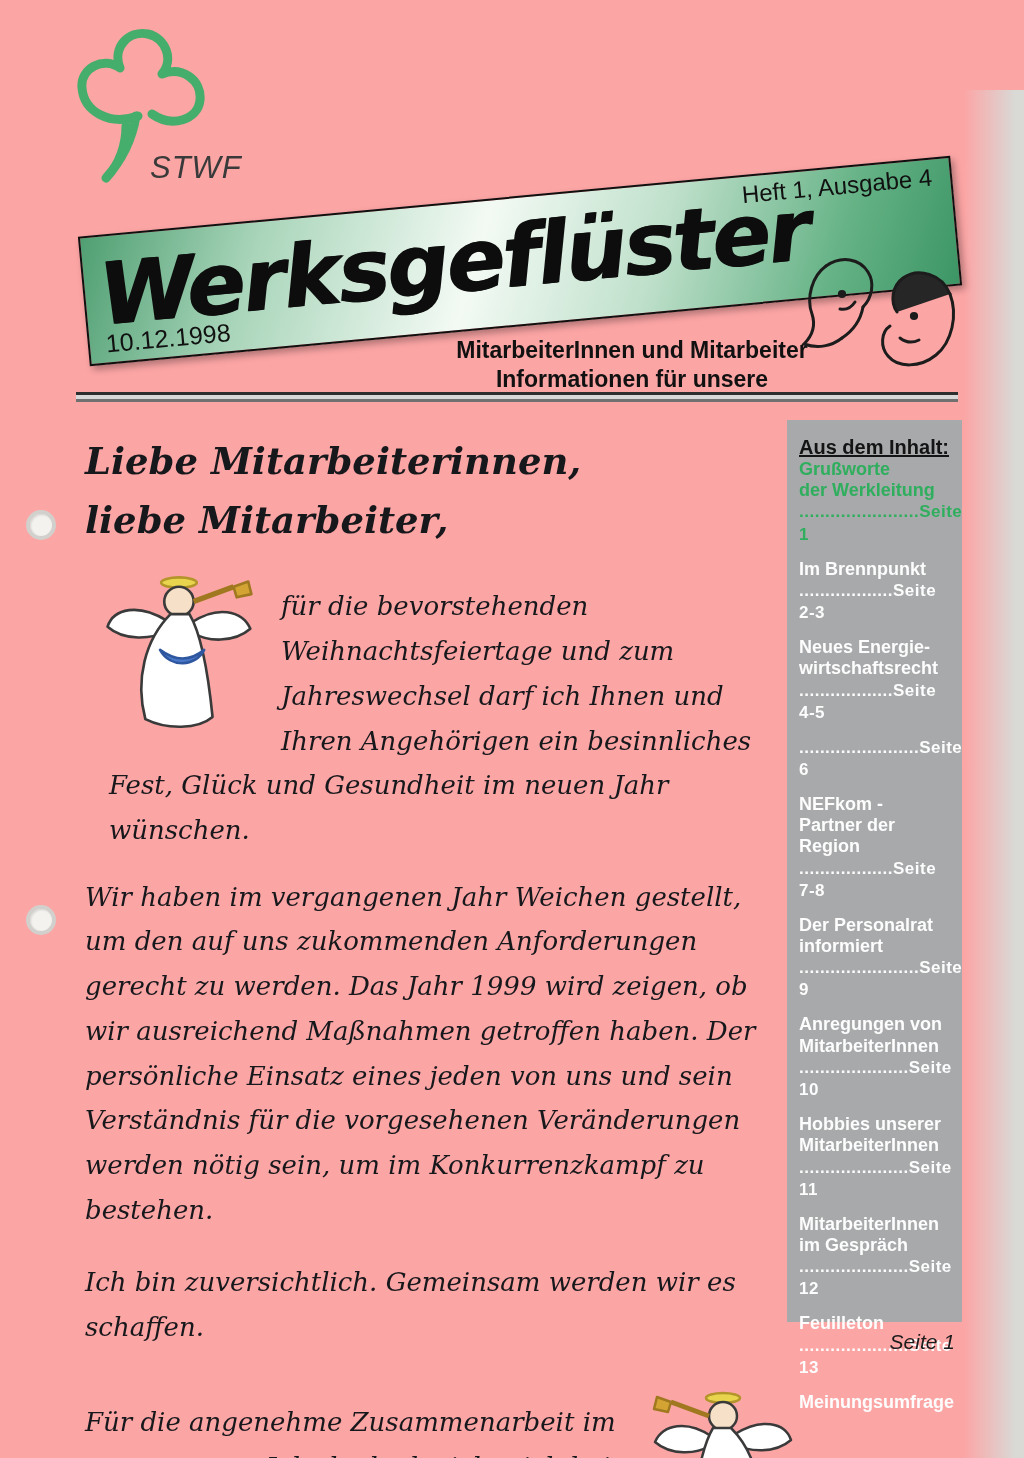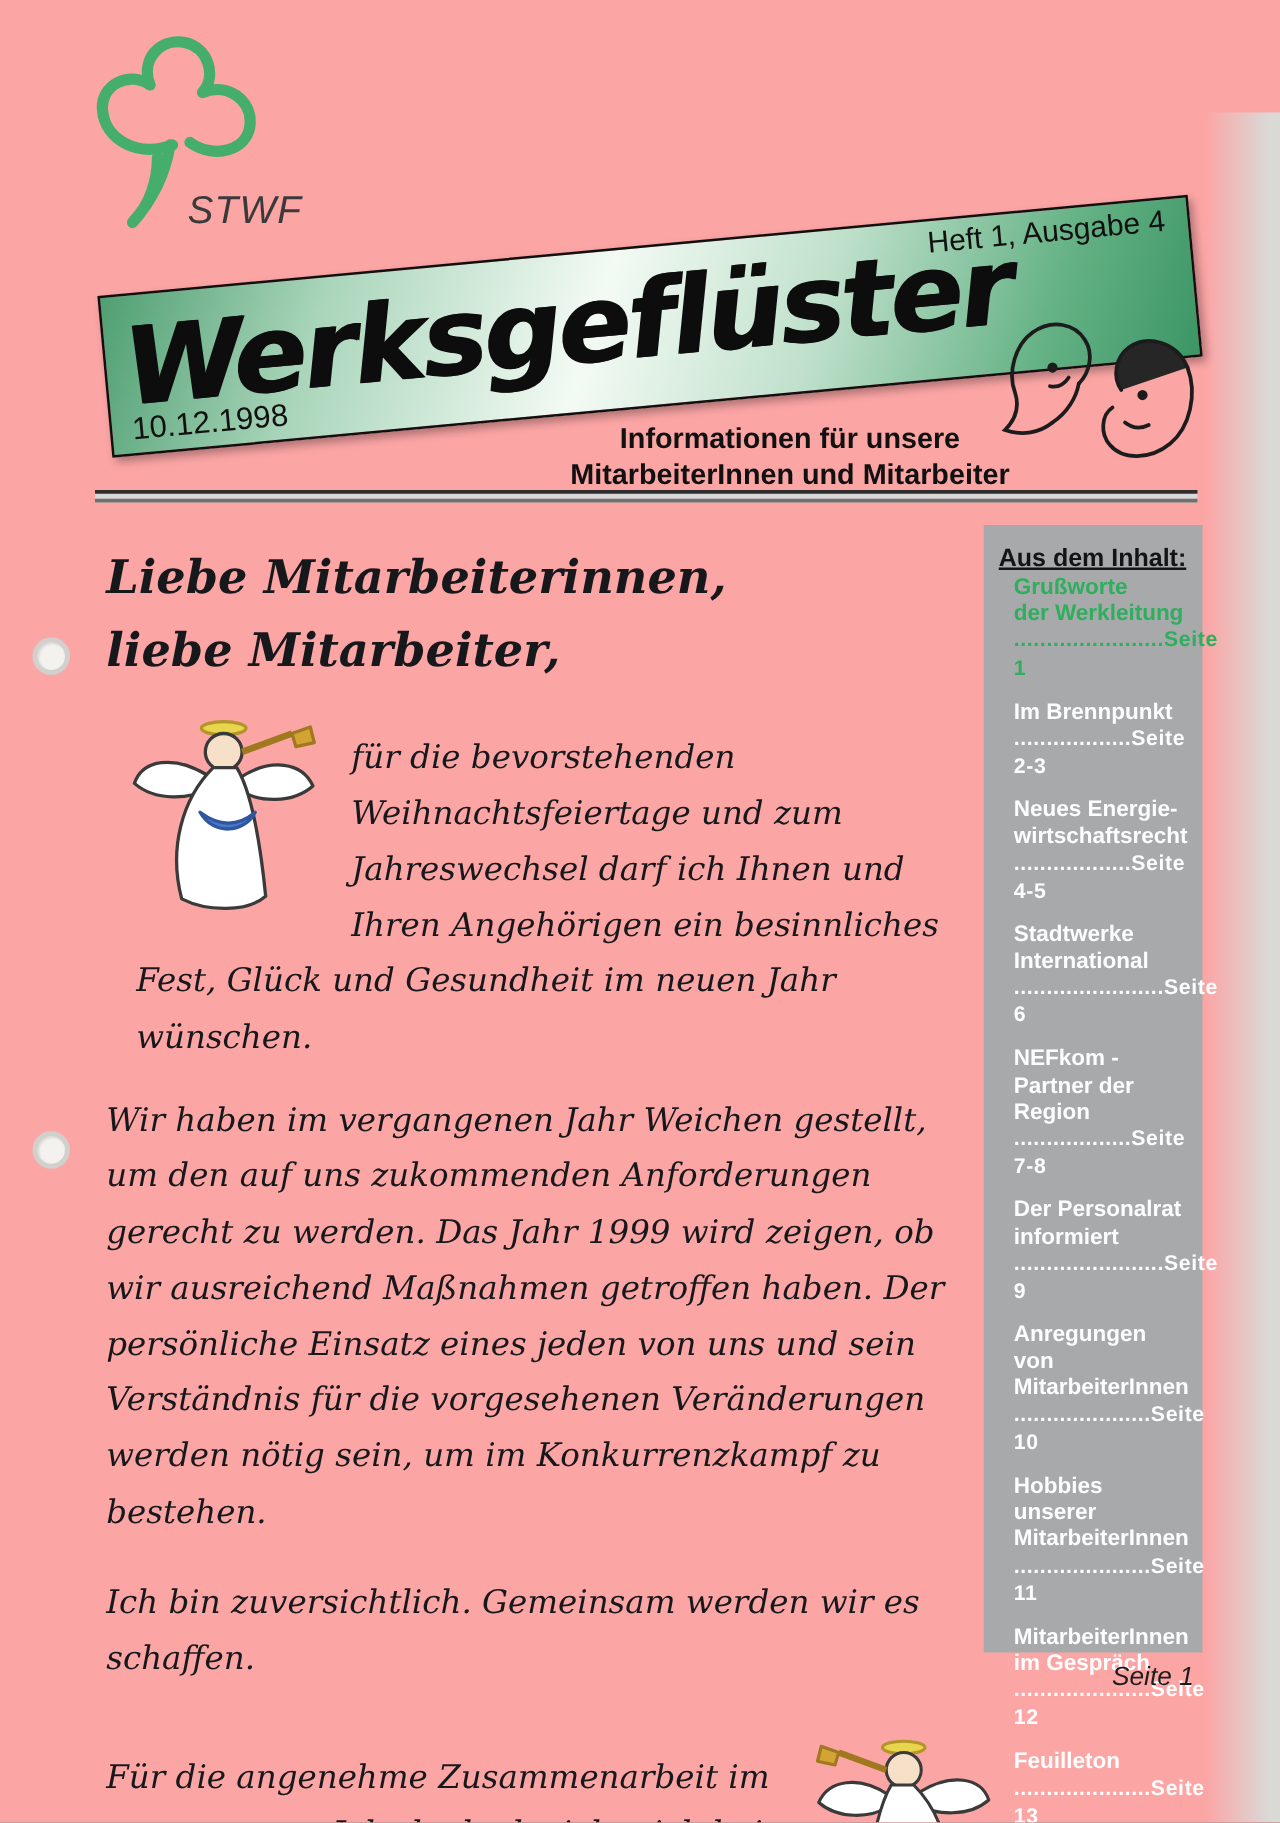--- a/index.html
+++ b/index.html
@@ -76,21 +76,21 @@
   
   .sidebar {
     position: absolute; left: 787px; top: 420px; width: 175px; height: 902px;
     background: #a7a9ab; padding: 16px 12px 12px 12px;
     font-family: "Liberation Sans", sans-serif;
   }
   .toc-title {
     font-weight: bold; font-size: 20px; color: #141414;
     text-decoration: underline; 
   }
-  .toc-item { margin-bottom: 13px; margin-left: 12px; }
+  .toc-item { margin-bottom: 13px; }
   .toc-label { font-weight: bold; font-size: 18px; line-height: 1.18; color: #fdfdfd; white-space: pre-line; }
   .toc-page  { font-weight: bold; font-size: 17px; line-height: 1.3; color: #fdfdfd; letter-spacing: .5px; }
   .toc-item.highlight .toc-label, .toc-item.highlight .toc-page { color: #2fae5d; }
 
   .footer-page {
     position: absolute; left: 787px; top: 1330px; width: 168px;
     text-align: right; font-style: italic; font-size: 21px; color: #1c1c1c;
     font-family: "Liberation Sans", sans-serif;
   }
 </style>
@@ -115,22 +115,22 @@
       <span class="logo-text">STWF</span>
     </div>
 
     <div class="banner">
       <span class="banner-issue">Heft 1, Ausgabe 4</span>
       <span class="banner-title">Werksgeflüster</span>
       <span class="banner-date">10.12.1998</span>
     </div>
 
     <div class="subtitle">
+      <div>MitarbeiterInnen und Mitarbeiter</div>
       <div>Informationen für unsere</div>
-      <div>MitarbeiterInnen und Mitarbeiter</div>
     </div>
 
     <svg class="faces" width="168" height="132" viewBox="0 0 168 132">
       <g fill="none" stroke="#1c1c1c" stroke-width="3" stroke-linecap="round">
         <path d="M34 14 C 20 24 14 46 20 62 C 24 74 20 84 12 92 C 26 97 40 94 50 86"></path>
         <path d="M34 14 C 50 3 68 7 76 20 C 83 31 80 46 71 55"></path>
         <path d="M50 86 C 62 78 69 66 71 55"></path>
         <circle cx="50" cy="42" r="2.6" fill="#1c1c1c"></circle>
         <path d="M63 50 q -6 9 -15 7"></path>
         <path d="M158 42 C 166 63 160 90 144 103 C 128 116 106 116 96 104 C 88 95 89 80 98 74"></path>
@@ -201,22 +201,20 @@
     <div class="toc-item">
       <div class="toc-label">Im Brennpunkt</div>
       <div class="toc-page">..................Seite 2-3</div>
     </div>
     <div class="toc-item">
       <div class="toc-label">Neues Energie-
 wirtschaftsrecht</div>
       <div class="toc-page">..................Seite 4-5</div>
     </div>
     <div class="toc-item">
-      <div class="toc-label">Stadtwerke
-International</div>
       <div class="toc-page">.......................Seite 6</div>
     </div>
     <div class="toc-item">
       <div class="toc-label">NEFkom -
 Partner der Region</div>
       <div class="toc-page">..................Seite 7-8</div>
     </div>
     <div class="toc-item">
       <div class="toc-label">Der Personalrat
 informiert</div>

